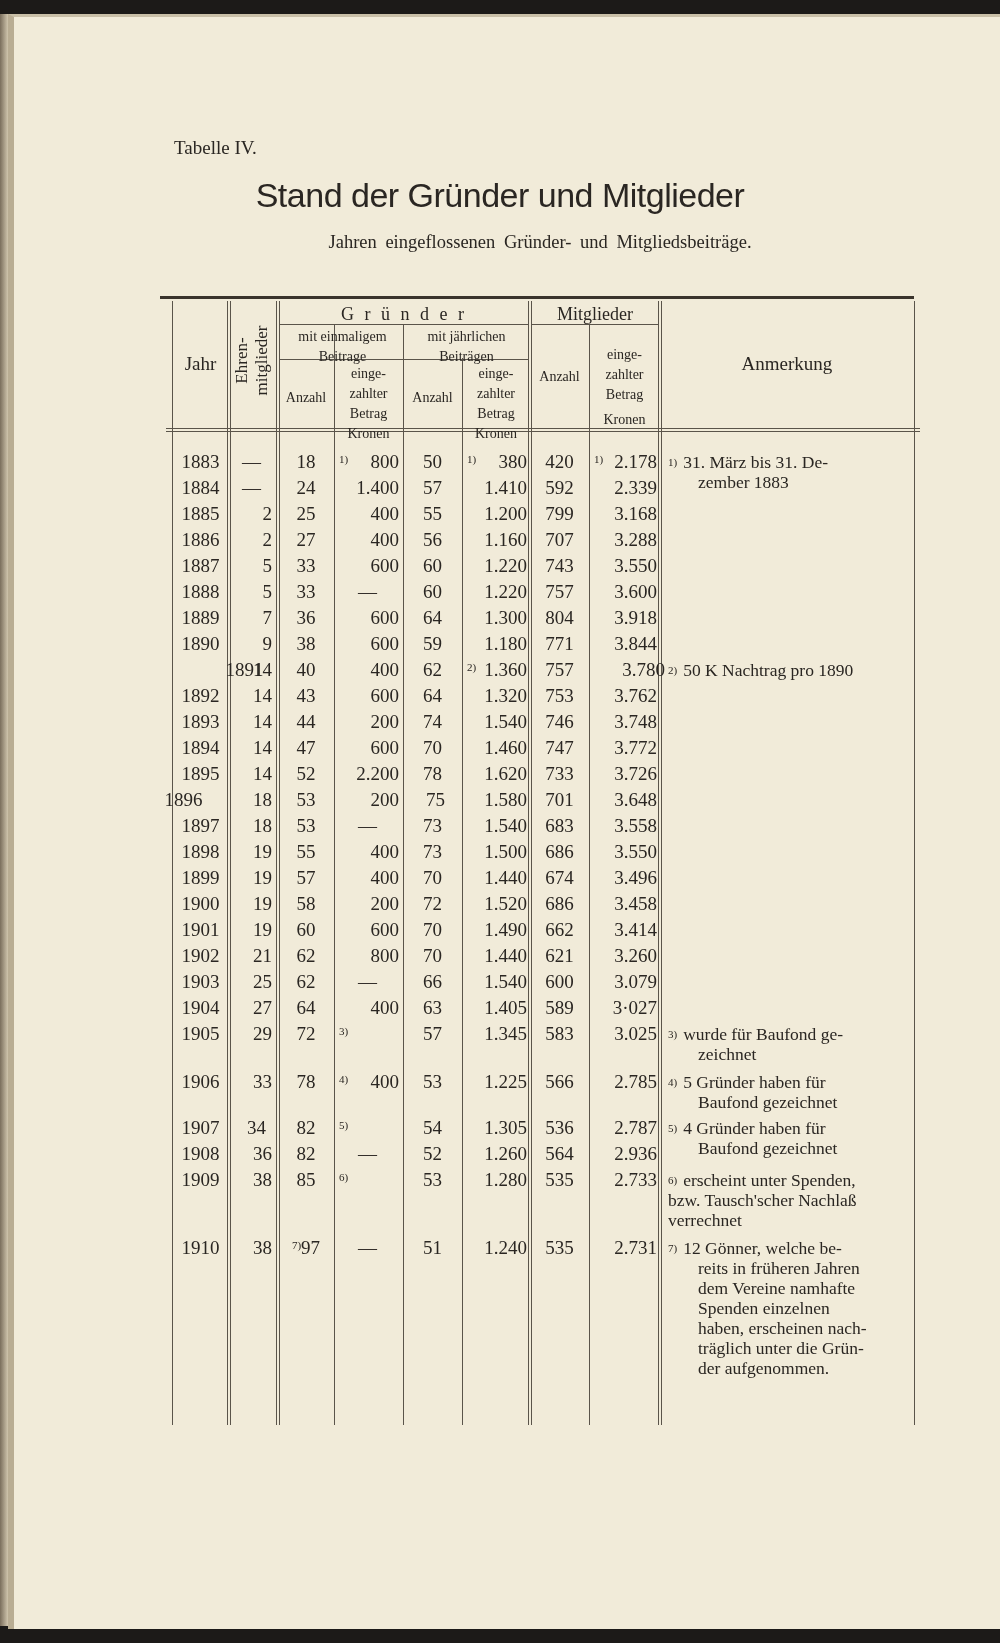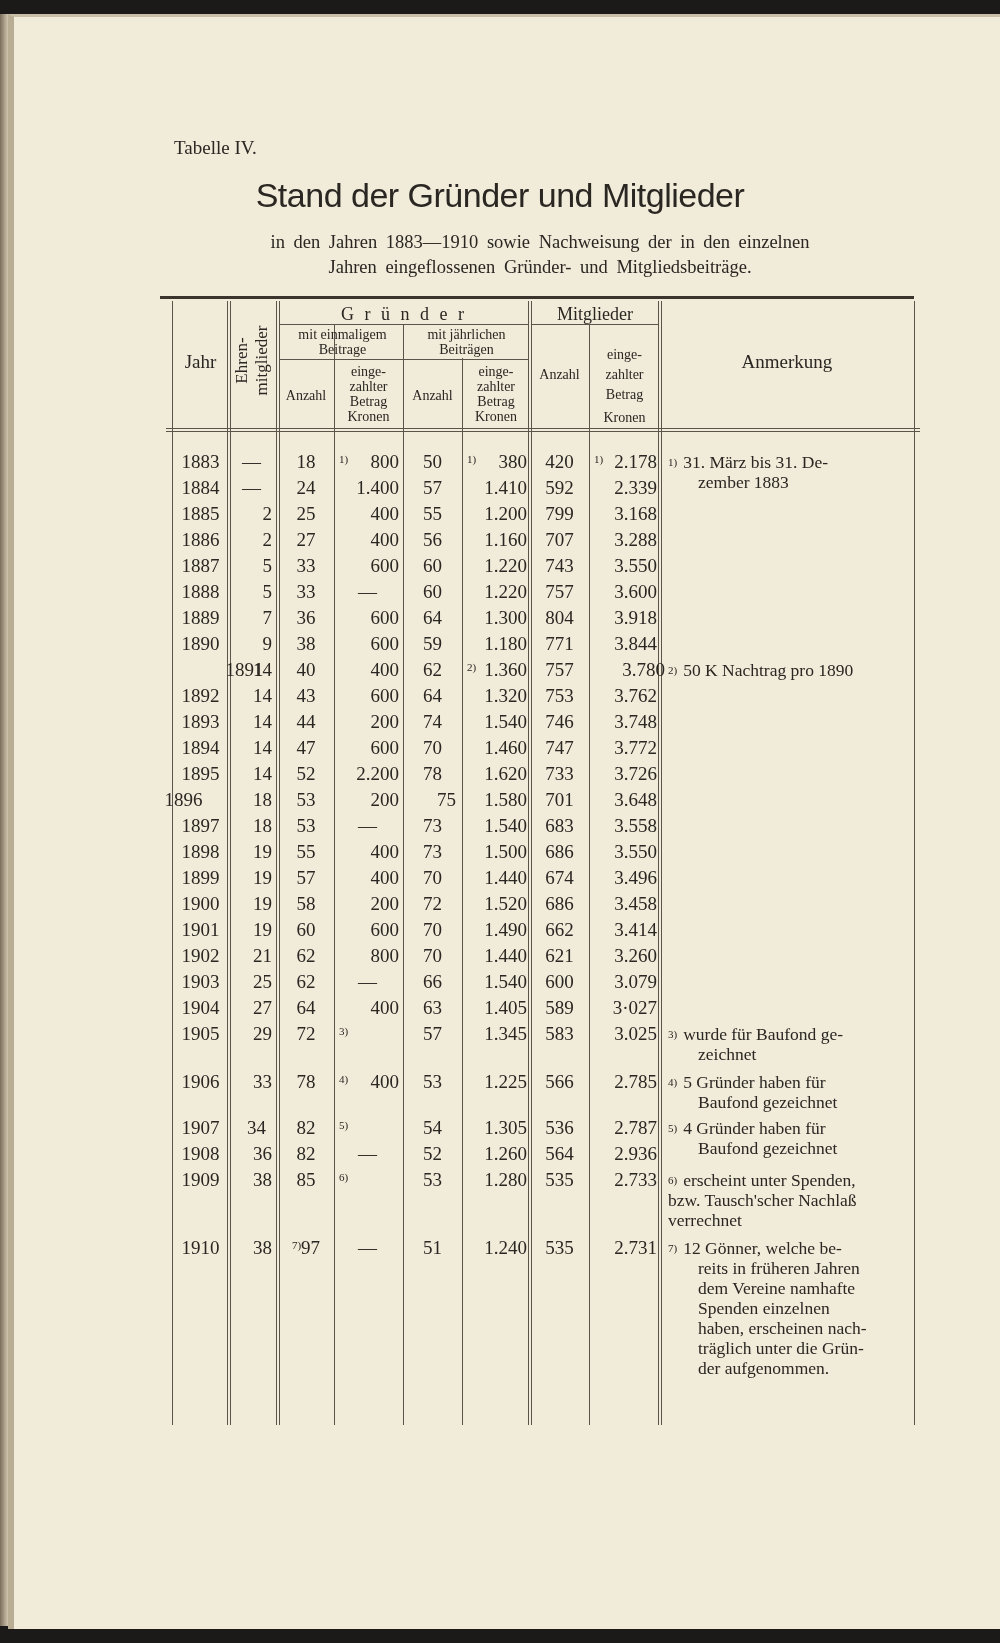--- a/index.html
+++ b/index.html
@@ -8,21 +8,21 @@
   .page { position:absolute; left:8px; top:14px; width:990px; height:1612px; background:#f1ebd9;
           border-left:6px solid #b9ad93; border-top:3px solid #c9bfa7; }
   .page-edge { position:absolute; left:0; top:14px; width:8px; height:1612px;
                background:linear-gradient(90deg,#7a6e5c,#d0c5ad); }
   .table-label { position:absolute; left:174px; top:137px; font-family:"Liberation Serif", serif; font-size:19px; }
   .title { position:absolute; left:0; width:1000px; top:176px; text-align:center;
            font-family:"Liberation Sans", sans-serif; font-size:34px; letter-spacing:-0.5px; }
   .subtitle { position:absolute; left:180px; width:720px; top:230px; text-align:center;
               font-family:"Liberation Serif", serif; font-size:18.5px; line-height:25px; word-spacing:4px; }
   .rule-top { position:absolute; left:160px; width:754px; top:296px; height:3px; background:#3a342c; }
-  .hdr { position:absolute; font-family:"Liberation Serif", serif; color:#2a2622; text-align:center; line-height:15px; font-size:14px; }
+  .hdr { position:absolute; font-family:"Liberation Serif", serif; color:#2a2622; text-align:center; line-height:20px; font-size:14px; }
   .vline { position:absolute; width:1px; background:#5a544a; }
   .hline { position:absolute; height:1px; background:#5a544a; }
   .cell { position:absolute; height:24px; line-height:24px; font-family:"Liberation Serif", serif; font-size:19px; white-space:nowrap; }
   .r { text-align:right; }
   .c { text-align:center; }
   sup, .sup { font-size:11px; vertical-align:top; position:relative; top:-3px; }
   .note { position:absolute; left:668px; width:252px; font-family:"Liberation Serif", serif; font-size:17.5px; line-height:20px; text-align:justify; }
   .note .mark { font-size:11px; vertical-align:top; margin-right:6px; }
   .rot { position:absolute; left:224px; top:318px; width:60px; height:90px; }
   .rot span { position:absolute; left:0; top:0; transform-origin:0 0; transform:rotate(-90deg) translate(-90px,0);
@@ -30,21 +30,20 @@
 </style>
 </head>
 <body>
 
 <div class="page-edge"></div>
 <div class="page"></div>
 
 <div class="table-label">Tabelle IV.</div>
 <div class="title">Stand der Gründer und Mitglieder</div>
 <div class="subtitle">
-  <div>in den Jahren 1883—1910 sowie Nachweisung der in den einzelnen</div>
   <div>Jahren eingeflossenen Gründer- und Mitgliedsbeiträge.</div>
 </div>
 
 <div class="rule-top"></div>
 
 <div id="table">
     <div class="vline" style="left: 172px; top: 301px; height: 1124px;"></div>
     <div class="vline" style="left: 227px; top: 301px; height: 1124px;"></div>
     <div class="vline" style="left: 230px; top: 301px; height: 1124px;"></div>
     <div class="vline" style="left: 276px; top: 301px; height: 1124px;"></div>
@@ -191,21 +190,21 @@
     <div class="cell c" style="left: 280px; width: 52px; top: 762px;"><span>52</span></div>
     <div class="cell r" style="left: 336px; width: 63px; top: 762px;"><span>2.200</span></div>
     <div class="cell c" style="left: 405px; width: 55px; top: 762px;"><span>78</span></div>
     <div class="cell r" style="left: 464px; width: 63px; top: 762px;"><span>1.620</span></div>
     <div class="cell c" style="left: 532px; width: 55px; top: 762px;"><span>733</span></div>
     <div class="cell r" style="left: 591px; width: 66px; top: 762px;"><span>3.726</span></div>
     <div class="cell c" style="left: 157px; width: 53px; top: 788px;"><span>1896</span></div>
     <div class="cell r" style="left: 231px; width: 41px; top: 788px;"><span>18</span></div>
     <div class="cell c" style="left: 280px; width: 52px; top: 788px;"><span>53</span></div>
     <div class="cell r" style="left: 336px; width: 63px; top: 788px;"><span>200</span></div>
-    <div class="cell c" style="left: 419px; width: 55px; top: 788px;"><span>75</span></div>
+    <div class="cell c" style="left: 408px; width: 55px; top: 788px;"><span>75</span></div>
     <div class="cell r" style="left: 464px; width: 63px; top: 788px;"><span>1.580</span></div>
     <div class="cell c" style="left: 532px; width: 55px; top: 788px;"><span>701</span></div>
     <div class="cell r" style="left: 591px; width: 66px; top: 788px;"><span>3.648</span></div>
     <div class="cell c" style="left: 174px; width: 53px; top: 814px;"><span>1897</span></div>
     <div class="cell r" style="left: 231px; width: 41px; top: 814px;"><span>18</span></div>
     <div class="cell c" style="left: 280px; width: 52px; top: 814px;"><span>53</span></div>
     <div class="cell c" style="left: 336px; width: 63px; top: 814px;"><span>—</span></div>
     <div class="cell c" style="left: 405px; width: 55px; top: 814px;"><span>73</span></div>
     <div class="cell r" style="left: 464px; width: 63px; top: 814px;"><span>1.540</span></div>
     <div class="cell c" style="left: 532px; width: 55px; top: 814px;"><span>683</span></div>

